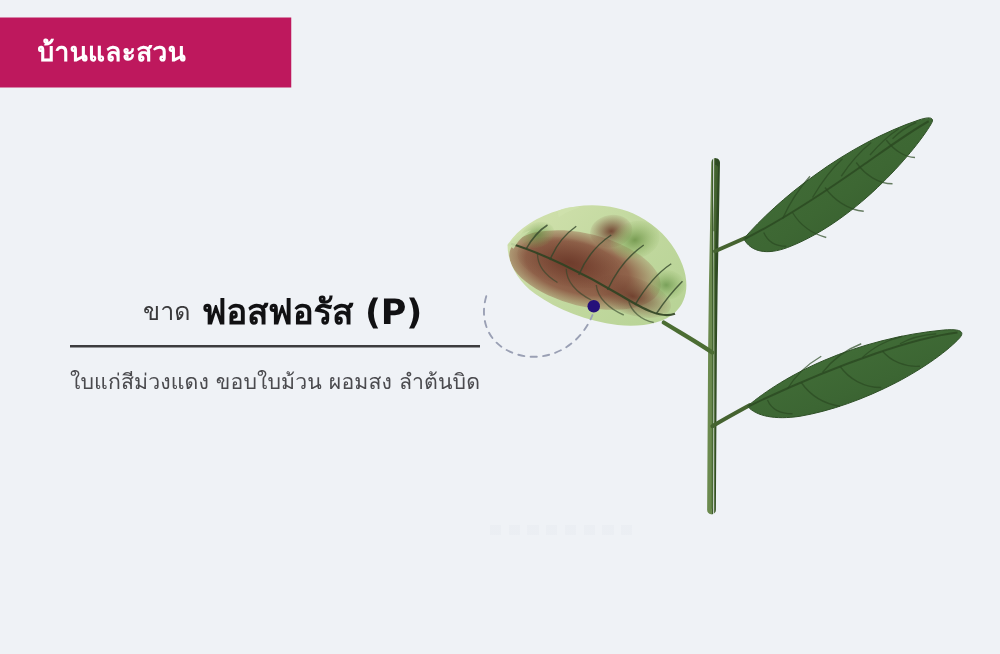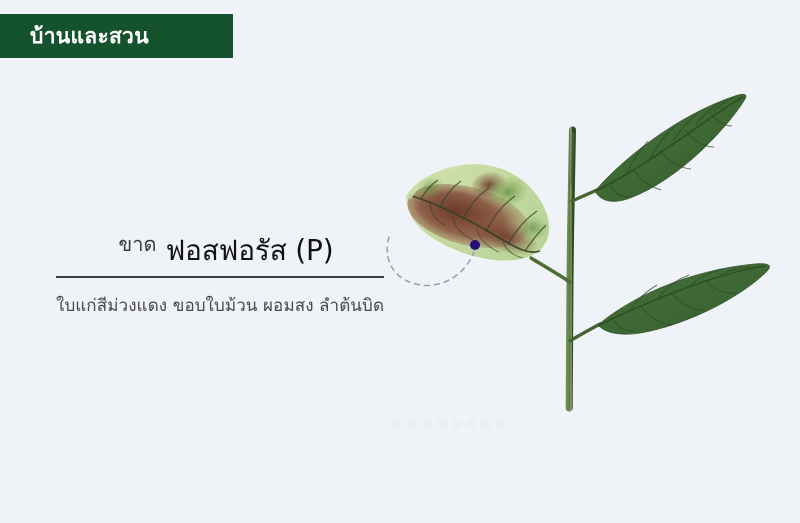--- a/index.html
+++ b/index.html
@@ -20,22 +20,22 @@
     height: 523px;
     background: #eff2f6;
   }
 
   
   .brand-banner {
     position: absolute;
     left: 0;
     top: 14px;
     width: 233px;
-    height: 44px;
-    background: #14532d;
+    height: 56px;
+    background: #be185d;
     display: flex;
     align-items: center;
     box-sizing: border-box;
     padding-left: 30px;
   }
   .brand-banner-label {
     color: #ffffff;
     font-size: 21px;
     font-weight: bold;
     letter-spacing: 0.3px;
@@ -45,37 +45,37 @@
 
   
   .caption-block {
     position: absolute;
     left: 44px;
     top: 228px;
     width: 400px;
   }
   .headline-row {
     display: flex;
-    align-items: flex-start;
+    align-items: center;
     justify-content: center;
     width: 340px;
     margin-left: 12px;
     height: 42px;
   }
   .headline-prefix {
     color: #3a3a3c;
     font-size: 20px;
     font-weight: normal;
     margin-right: 9px;
     white-space: nowrap;
   }
   .headline-main {
     color: #111113;
     font-size: 28px;
-    font-weight: normal;
+    font-weight: bold;
     white-space: nowrap;
     letter-spacing: -0.2px;
   }
   .headline-rule {
     width: 328px;
     height: 2px;
     background: #3c3c3e;
     margin: 6px 0 0 12px;
   }
   .subcaption {

